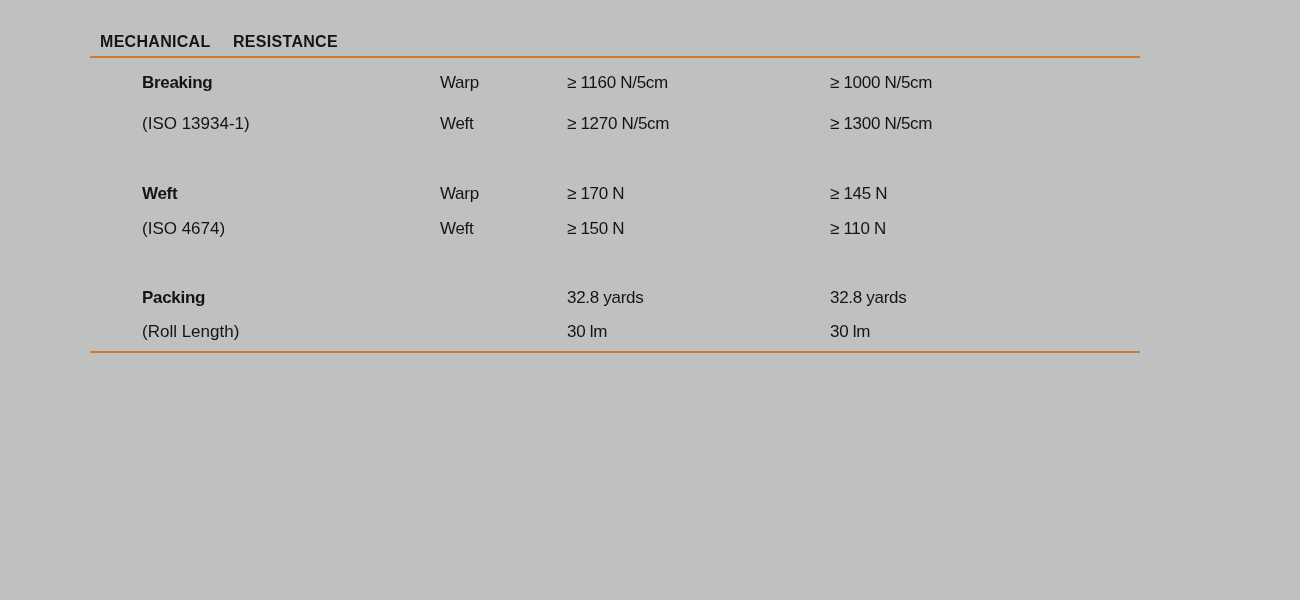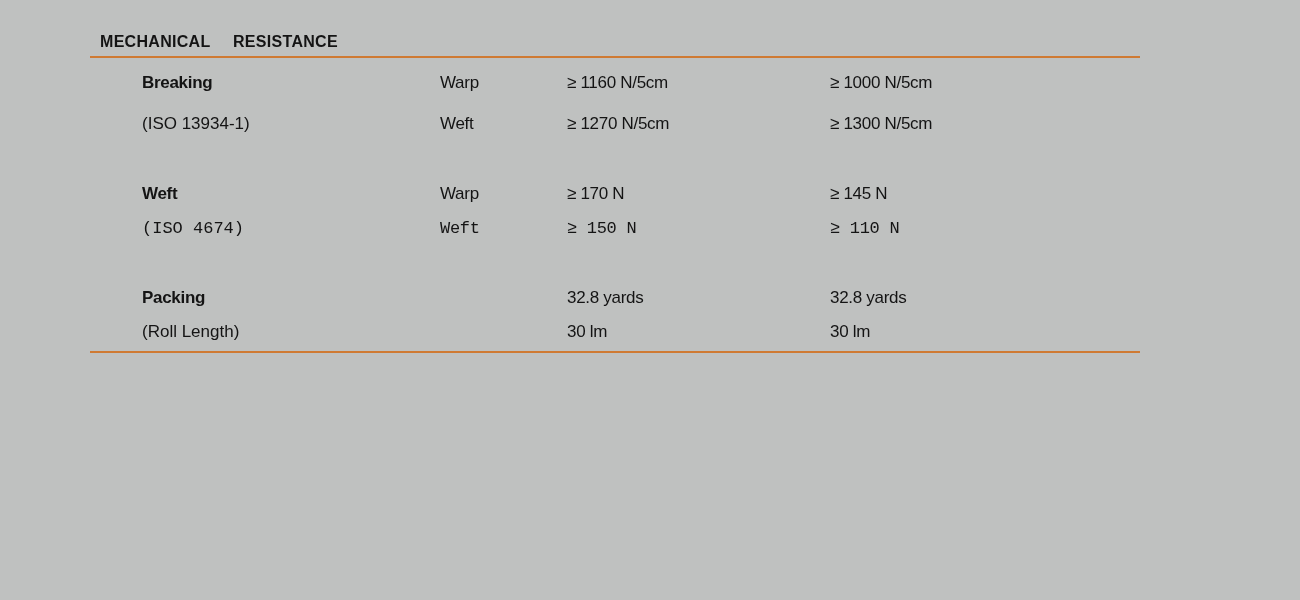--- a/index.html
+++ b/index.html
@@ -45,21 +45,21 @@
     width: 1050px;
     height: 22px;
     line-height: 22px;
     font-size: 17px;
     letter-spacing: -0.3px;
     white-space: nowrap;
   }
   .row-0 { top: 68px; }
   .row-1 { top: 109px; }
   .row-2 { top: 179px; }
-  .row-3 { top: 214px; font-family: Liberation Mono, monospace; }
+  .row-3 { top: 214px; }
   .row-4 { top: 283px; text-decoration: underline; }
   .row-5 { top: 317px; }
   .cell { position: absolute; top: 4px; margin-left: 42px; }
   .c-label { left: 10px; }
   .c-dir   { left: 308px; }
   .c-val-a { left: 435px; }
   .c-val-b { left: 698px; }
   .label-main { font-weight: 700; }
   .label-sub  { font-size: 17px; letter-spacing: 0; }
 </style>

